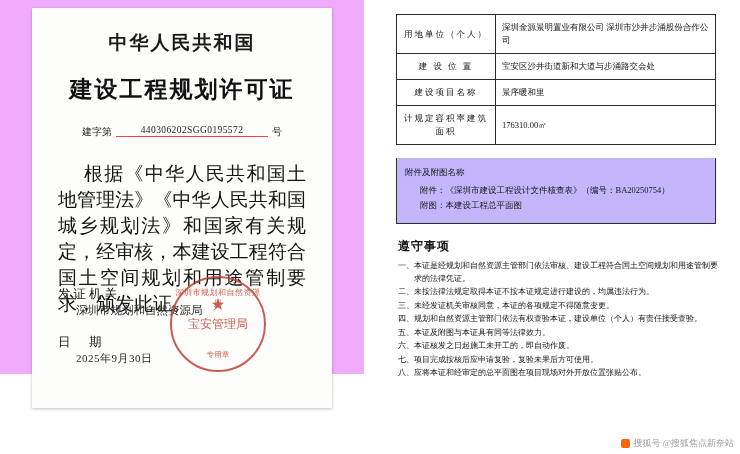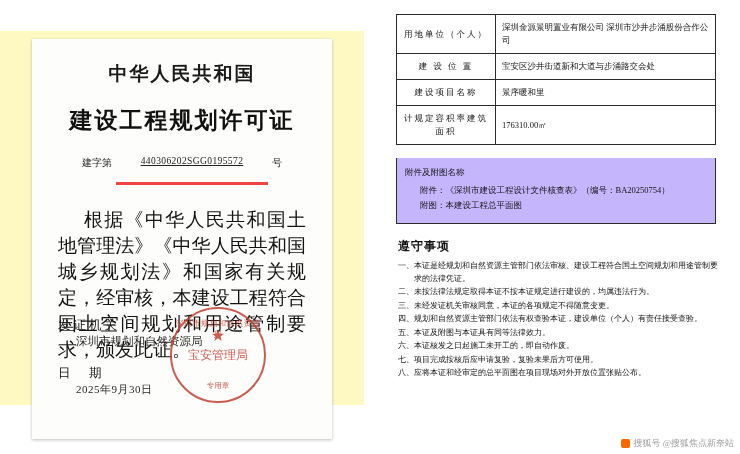--- a/index.html
+++ b/index.html
@@ -19,22 +19,21 @@
     inset: 0;
     display: flex;
     gap: 0;
   }
 
   
   .left-pane {
     position: absolute;
     left: 0; top: 0;
     width: 364px; height: 374px;
-    background: #fef9c3;
-    margin-top: 31px;
+    background: #f0abfc;
   }
   .cert-card {
     position: absolute;
     left: 32px; top: 8px;
     width: 300px; height: 400px;
     background: #fdfdfb;
     box-shadow: 0 1px 3px rgba(0,0,0,.25);
     padding: 0;
     box-sizing: border-box;
   }
@@ -61,27 +60,26 @@
     display: flex;
     align-items: flex-start;
     justify-content: center;
     gap: 4px;
     font-size: 10px;
     color: #222;
     font-family: "Liberation Serif", serif;
   }
   .cert-number-row .label { white-space: nowrap; }
   .cert-number-row .num {
-    border-bottom: 3px solid #ef4444;
-    padding: 0 6px 16px 6px;
+    border-bottom: 1px solid #ef4444;
+    padding: 0 6px 1px 6px;
     font-size: 9.5px;
     letter-spacing: .4px;
     min-width: 140px;
     text-align: center;
-    text-decoration: underline;
   }
   .cert-body {
     margin: 22px 26px 0 26px;
     font-size: 19px;
     line-height: 26px;
     color: #141414;
     text-align: justify;
     font-family: "Liberation Serif", serif;
     text-indent: 26px;
   }

